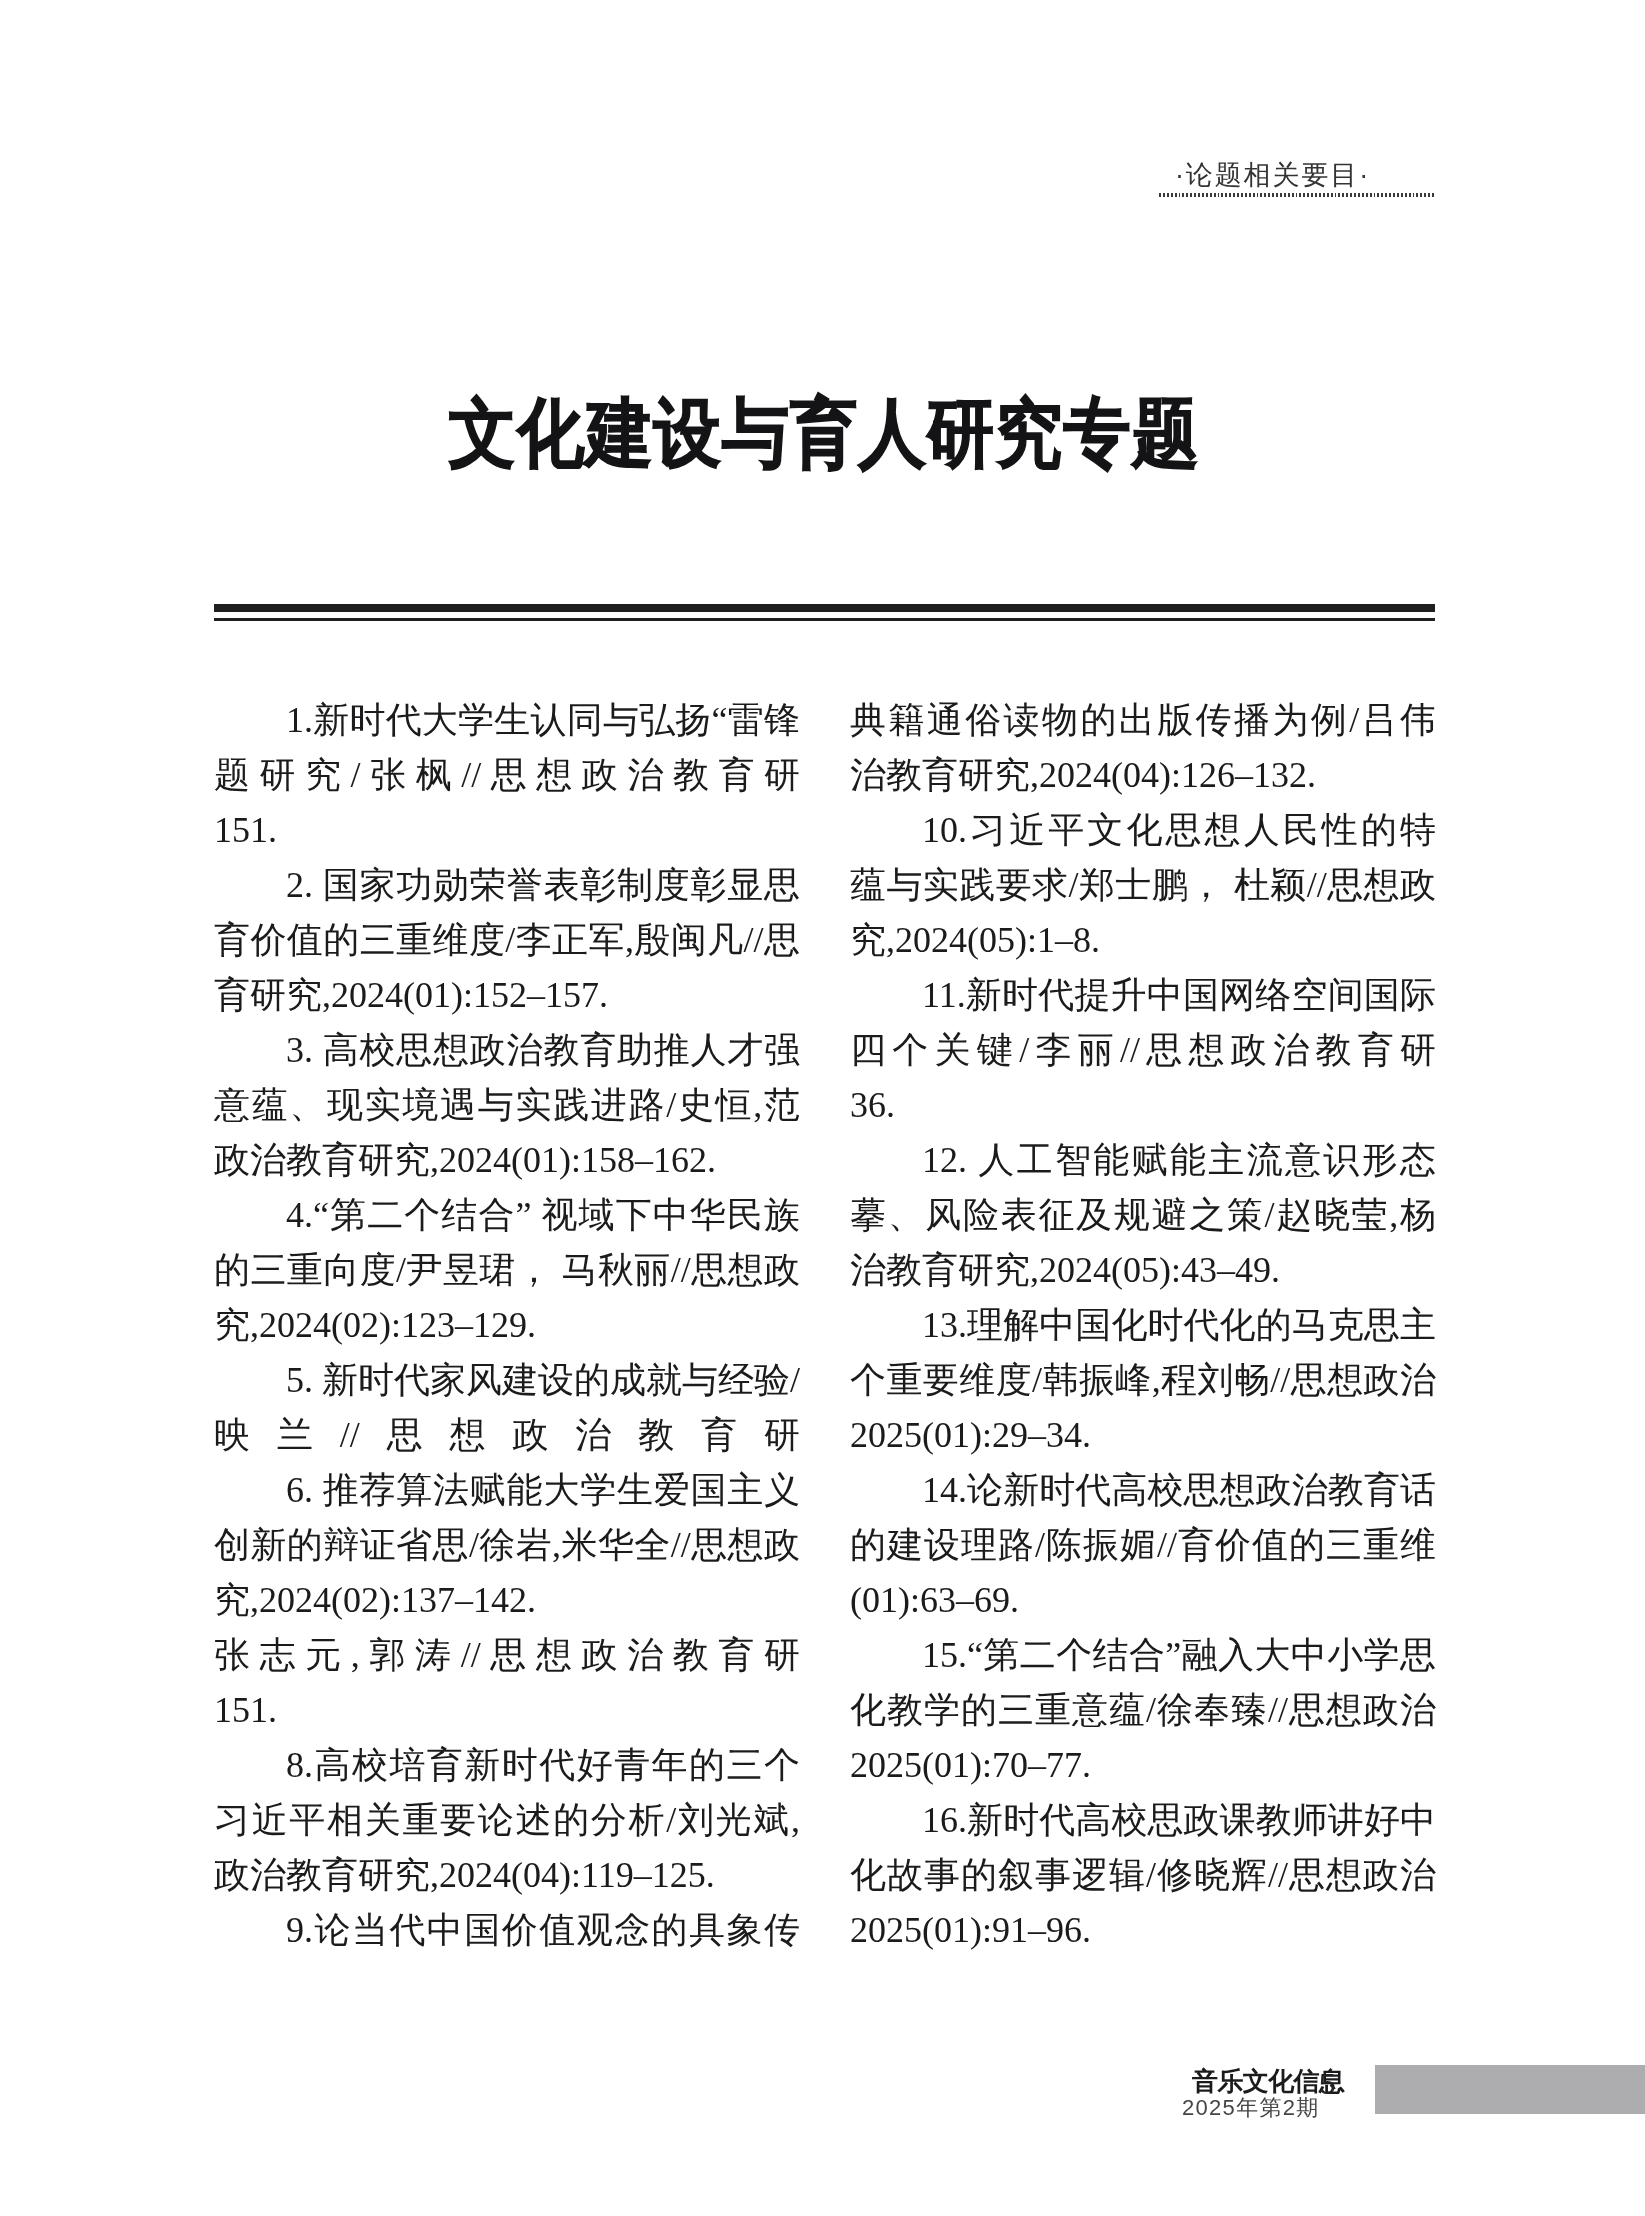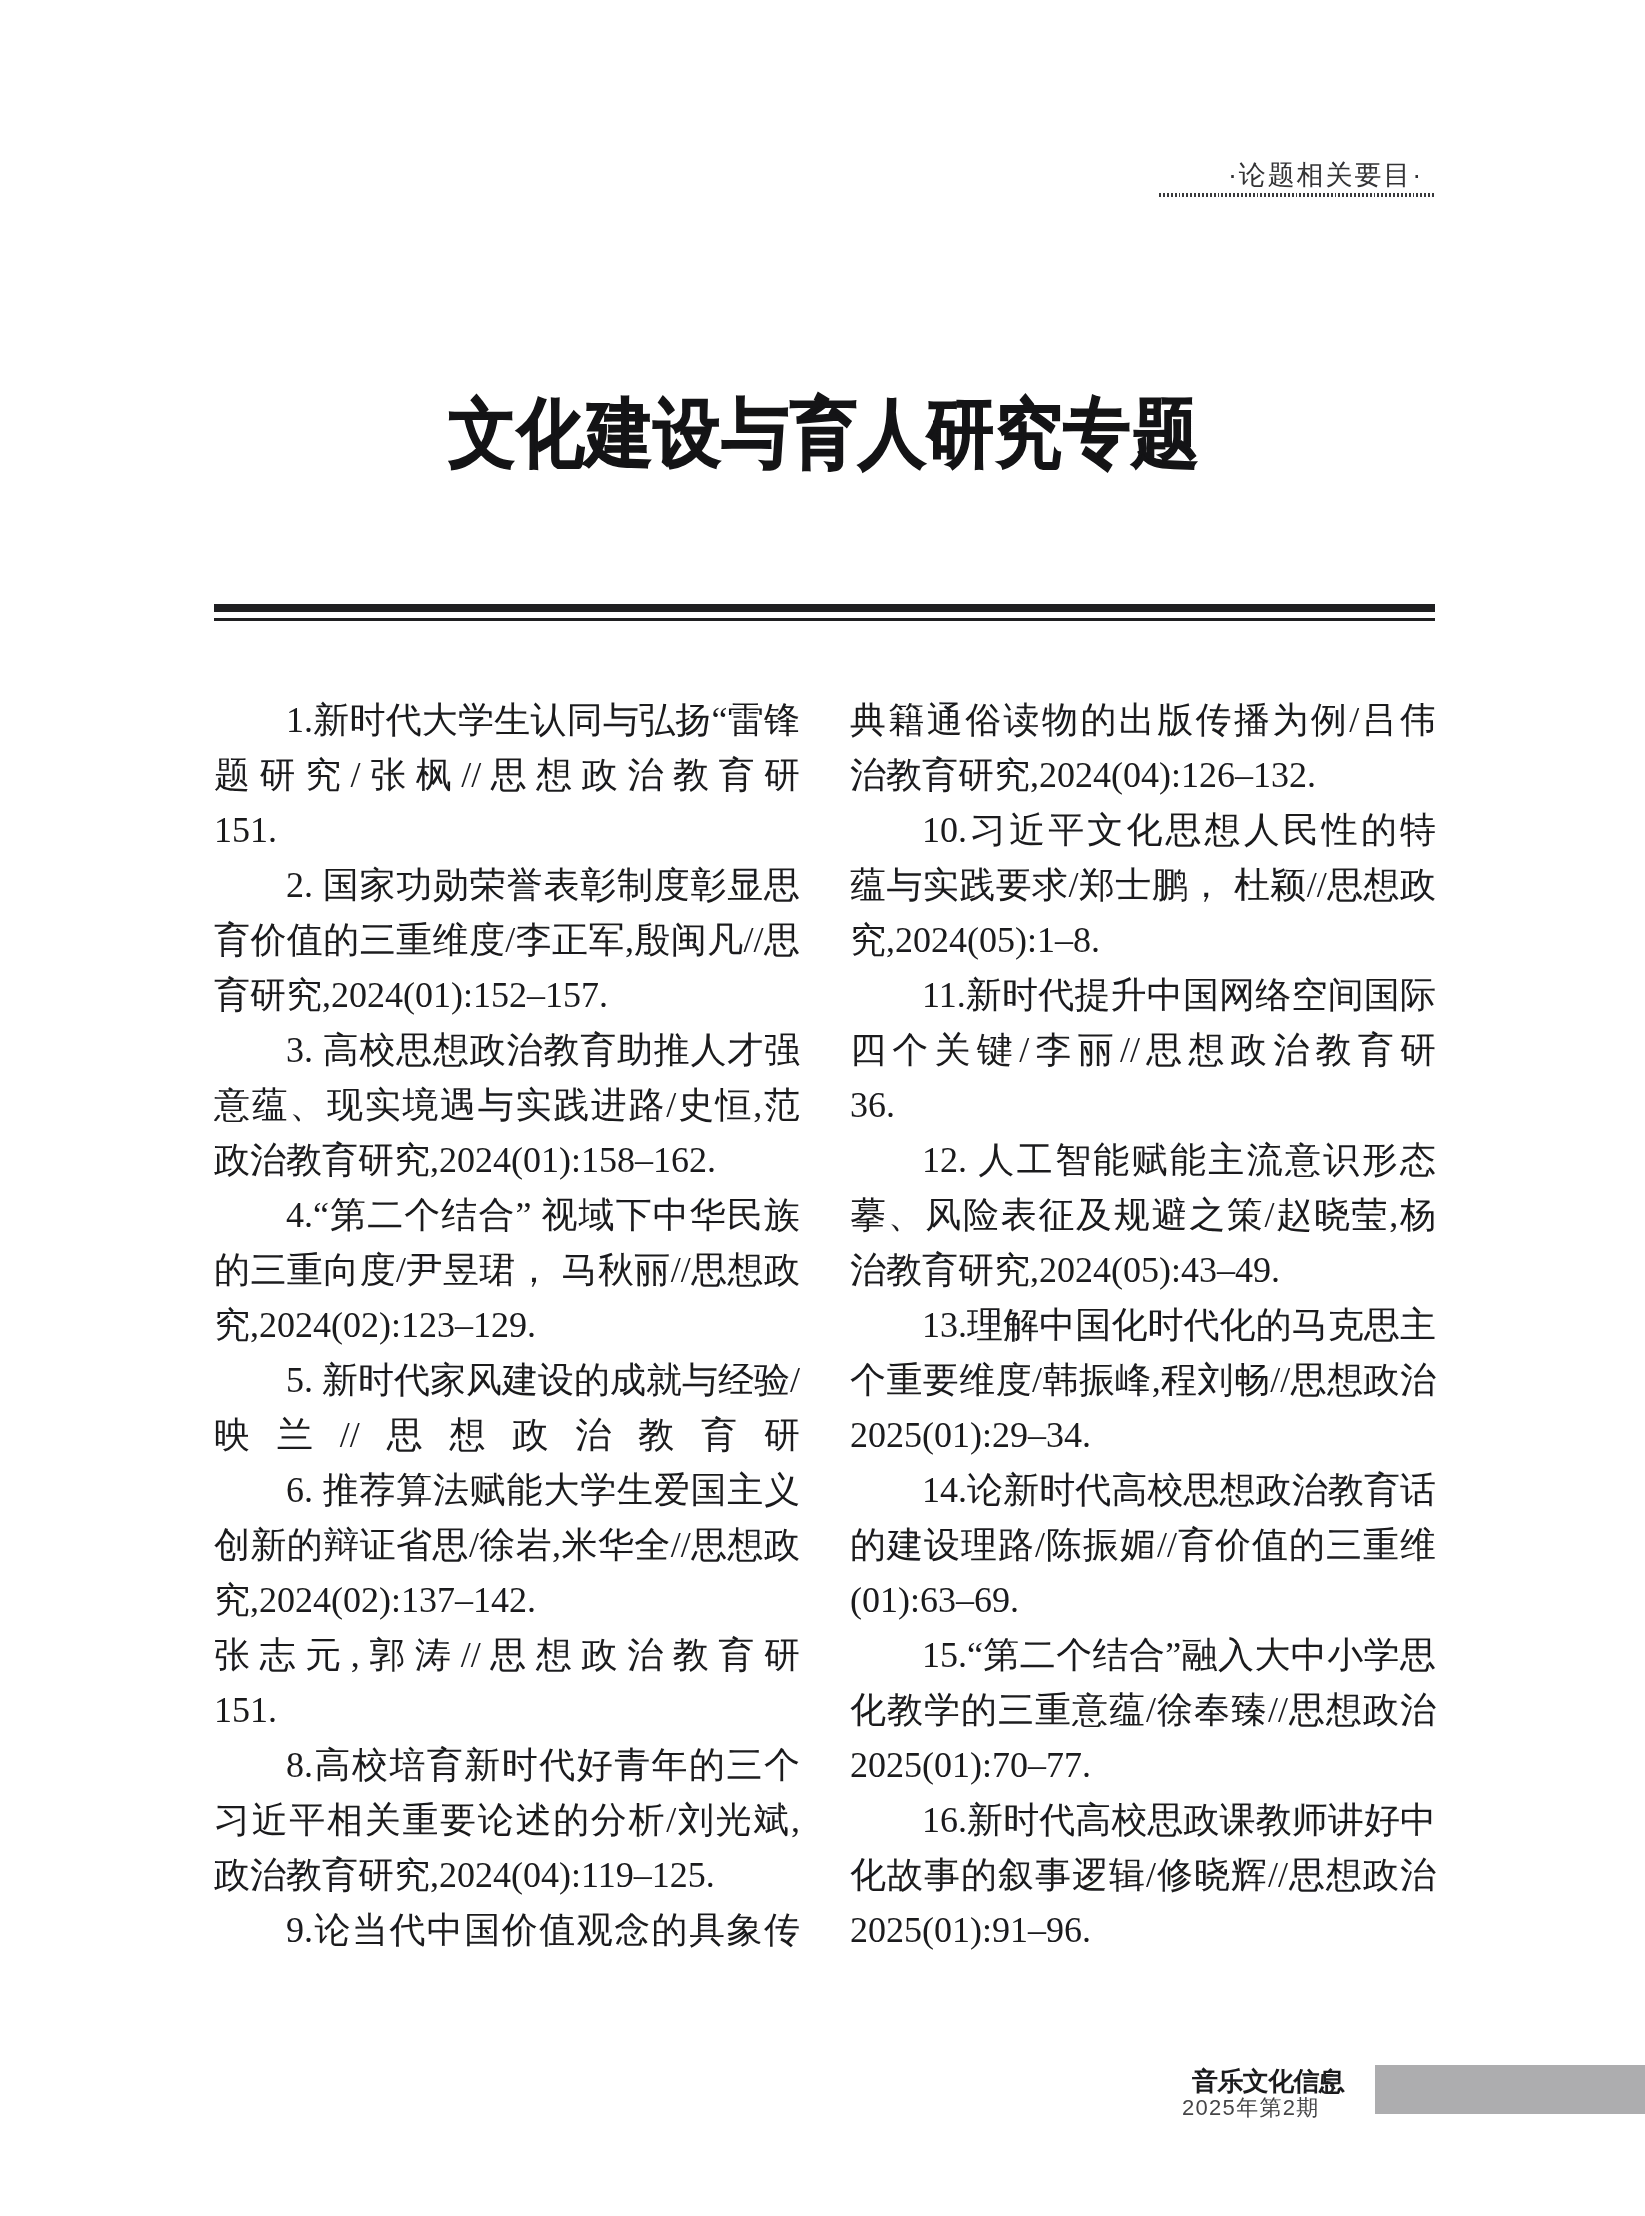--- a/index.html
+++ b/index.html
@@ -9,21 +9,21 @@
     height: 2216px;
     background: #ffffff;
     overflow: hidden;
     font-family: "Liberation Serif", "DejaVu Serif", serif;
     color: #1b1b1d;
   }
 
   
   .running-head {
     position: absolute;
-    left: 1187px;
+    left: 1134px;
     top: 157px;
     width: 277px;
     text-align: center;
     font-family: "Liberation Sans", "DejaVu Sans", sans-serif;
     font-size: 27px;
     letter-spacing: 1.9px;
     color: #333335;
     white-space: nowrap;
   }
   .running-head-rule {

